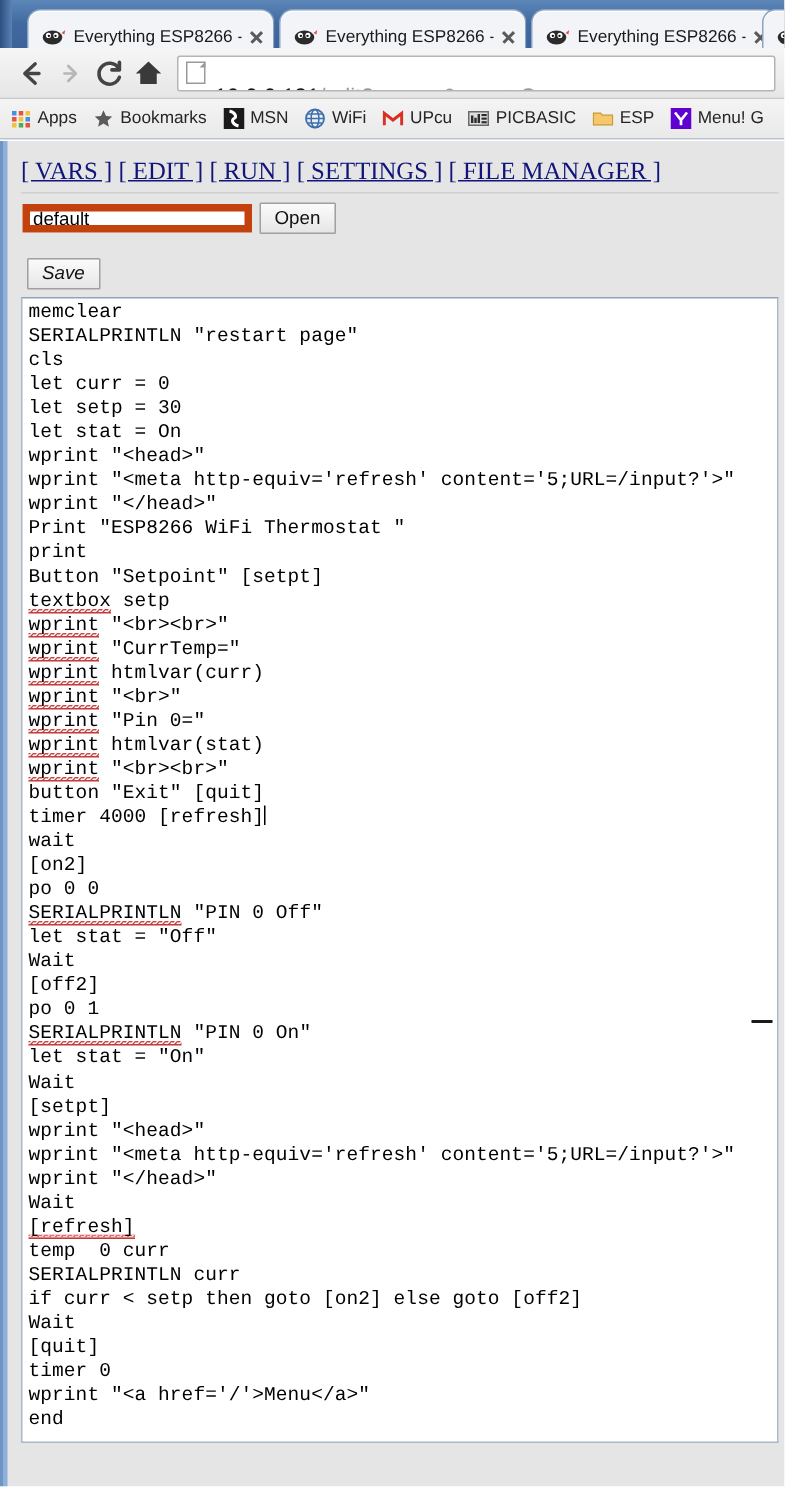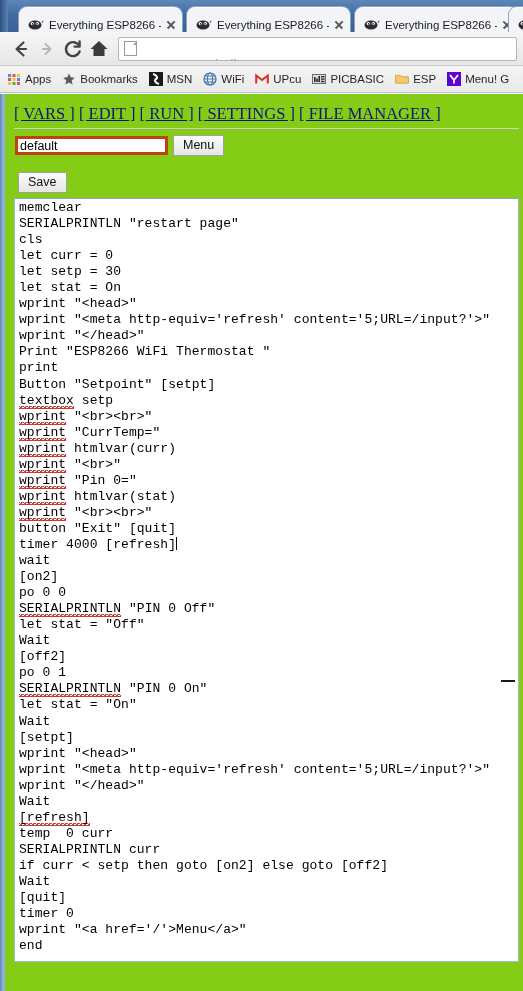--- a/index.html
+++ b/index.html
@@ -167,21 +167,21 @@
   .bm-label {
     font-size: 11.5px;
     color: #262626;
   }
 
   
   .page {
     position: absolute;
     left: 0; top: 94px;
     right: 0; bottom: 0;
-    background: #84cc16;
+    background: #e5e5e5;
   }
   .page-left-rail {
     position: absolute;
     left: 0; top: 0; bottom: 0;
     width: 5px;
     background: linear-gradient(to right, #6e94c4 0 2px, #8fb0d8 2px 5px);
   }
   .content {
     position: absolute;
     left: 5px; right: 0; top: 0; bottom: 0;
@@ -214,21 +214,21 @@
   .filerow {
     position: absolute;
     left: 10px; top: 41px;
     display: flex;
     align-items: center;
   }
   .name-input {
     width: 153px;
     height: 19px;
     box-sizing: border-box;
-    border: 3px solid #c2410c;
+    border: 5px solid #c2410c;
     background: #fff;
     font-family: "Liberation Sans", sans-serif;
     font-size: 12.5px;
     color: #000;
     padding: 0 2px;
     line-height: 17px;
     outline: none;
   }
   .btn {
     margin-left: 5px;
@@ -241,20 +241,21 @@
     font-family: "Liberation Sans", sans-serif;
     font-size: 12.5px;
     color: #111;
     cursor: pointer;
     line-height: 19px;
   }
   .savebtn {
     position: absolute;
     left: 13px; top: 78px;
     margin-left: 0;
+    font-style: italic;
   }
 
   
   .code-wrap {
     position: absolute;
     left: 9px; top: 104px;
     width: 505px;
     height: 764px;
     background: #ffffff;
     border: 1px solid #a8b8cc;
@@ -505,21 +506,21 @@
     <div class="content">
 
       <div class="navlinks">
         <a>[ VARS ]</a><span class="sep"> </span><a>[ EDIT ]</a><span class="sep"> </span><a>[ RUN ]</a><span class="sep"> </span><a>[ SETTINGS ]</a><span class="sep"> </span><a>[ FILE MANAGER ]</a>
       </div>
 
       <div class="hr"></div>
 
       <div class="filerow">
         <input class="name-input" type="text" value="default" style="">
-        <button class="btn">Menu</button>
+        <button class="btn">Open</button>
       </div>
 
       <button class="btn savebtn">Save</button>
 
       <div class="code-wrap">
         <div class="code" id="code-body"><span class="ln">memclear</span><span class="ln">SERIALPRINTLN "restart page"</span><span class="ln">cls</span><span class="ln">let curr = 0</span><span class="ln">let setp = 30</span><span class="ln">let stat = On</span><span class="ln">wprint "&lt;head&gt;"</span><span class="ln">wprint "&lt;meta http-equiv='refresh' content='5;URL=/input?'&gt;"</span><span class="ln">wprint "&lt;/head&gt;"</span><span class="ln">Print "ESP8266 WiFi Thermostat "</span><span class="ln">print</span><span class="ln">Button "Setpoint" [setpt]</span><span class="ln"><span class="sp sp-solid">textbox</span> setp</span><span class="ln"><span class="sp sp-solid">wprint</span> "&lt;br&gt;&lt;br&gt;"</span><span class="ln"><span class="sp sp-solid">wprint</span> "CurrTemp="</span><span class="ln"><span class="sp sp-solid">wprint</span> htmlvar(curr)</span><span class="ln"><span class="sp sp-solid">wprint</span> "&lt;br&gt;"</span><span class="ln"><span class="sp sp-solid">wprint</span> "Pin 0="</span><span class="ln"><span class="sp sp-solid">wprint</span> htmlvar(stat)</span><span class="ln"><span class="sp sp-solid">wprint</span> "&lt;br&gt;&lt;br&gt;"</span><span class="ln">button "Exit" [quit]</span><span class="ln">timer 4000 [refresh]<span class="caret"></span></span><span class="ln">wait</span><span class="ln">[on2]</span><span class="ln">po 0 0</span><span class="ln"><span class="sp sp-solid">SERIALPRINTLN</span> "PIN 0 Off"</span><span class="ln">let stat = "Off"</span><span class="ln">Wait</span><span class="ln">[off2]</span><span class="ln">po 0 1</span><span class="ln"><span class="sp sp-solid">SERIALPRINTLN</span> "PIN 0 On"</span><span class="ln">let stat = "On"</span><span class="ln">Wait</span><span class="ln">[setpt]</span><span class="ln">wprint "&lt;head&gt;"</span><span class="ln">wprint "&lt;meta http-equiv='refresh' content='5;URL=/input?'&gt;"</span><span class="ln">wprint "&lt;/head&gt;"</span><span class="ln">Wait</span><span class="ln"><span class="sp sp-solid">[refresh]</span></span><span class="ln">temp  0 curr</span><span class="ln">SERIALPRINTLN curr</span><span class="ln">if curr &lt; setp then goto [on2] else goto [off2]</span><span class="ln">Wait</span><span class="ln">[quit]</span><span class="ln">timer 0</span><span class="ln">wprint "&lt;a href='/'&gt;Menu&lt;/a&gt;"</span><span class="ln">end</span></div>
         <div class="mini-dash"></div>
       </div>
 
     </div>

